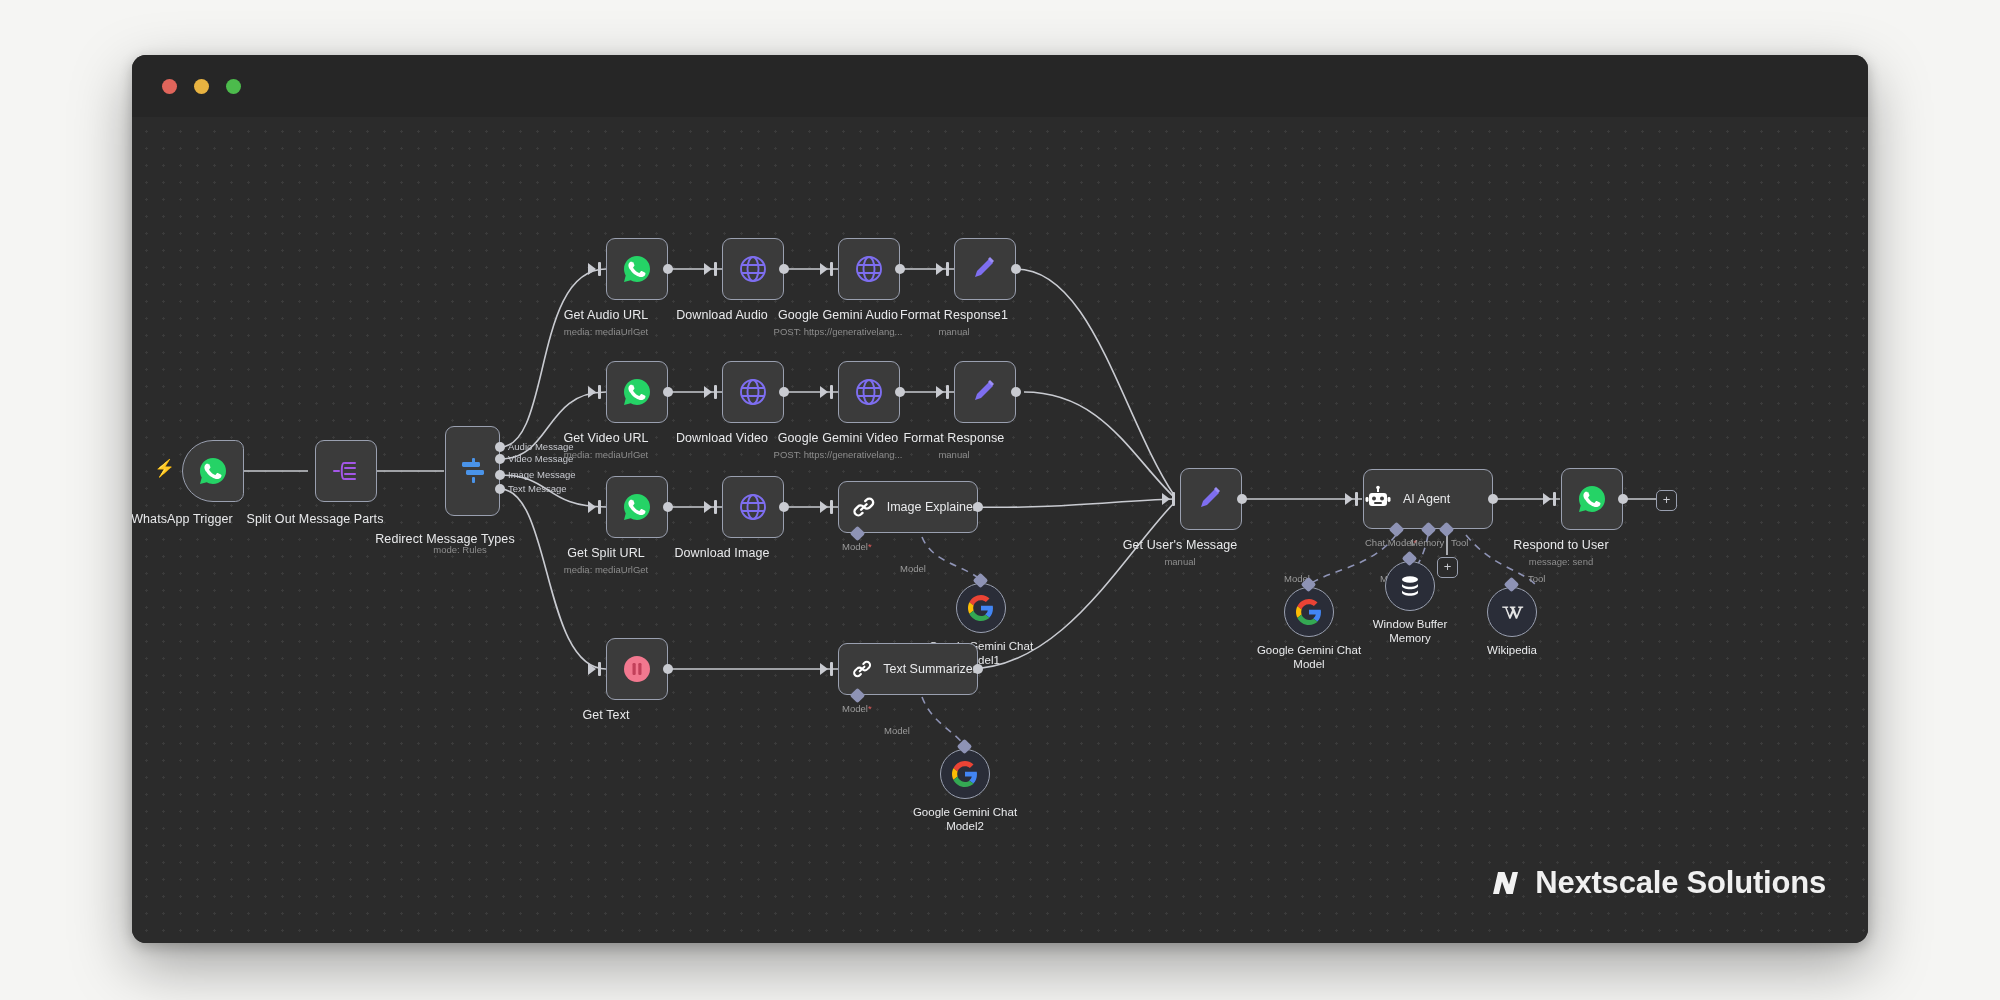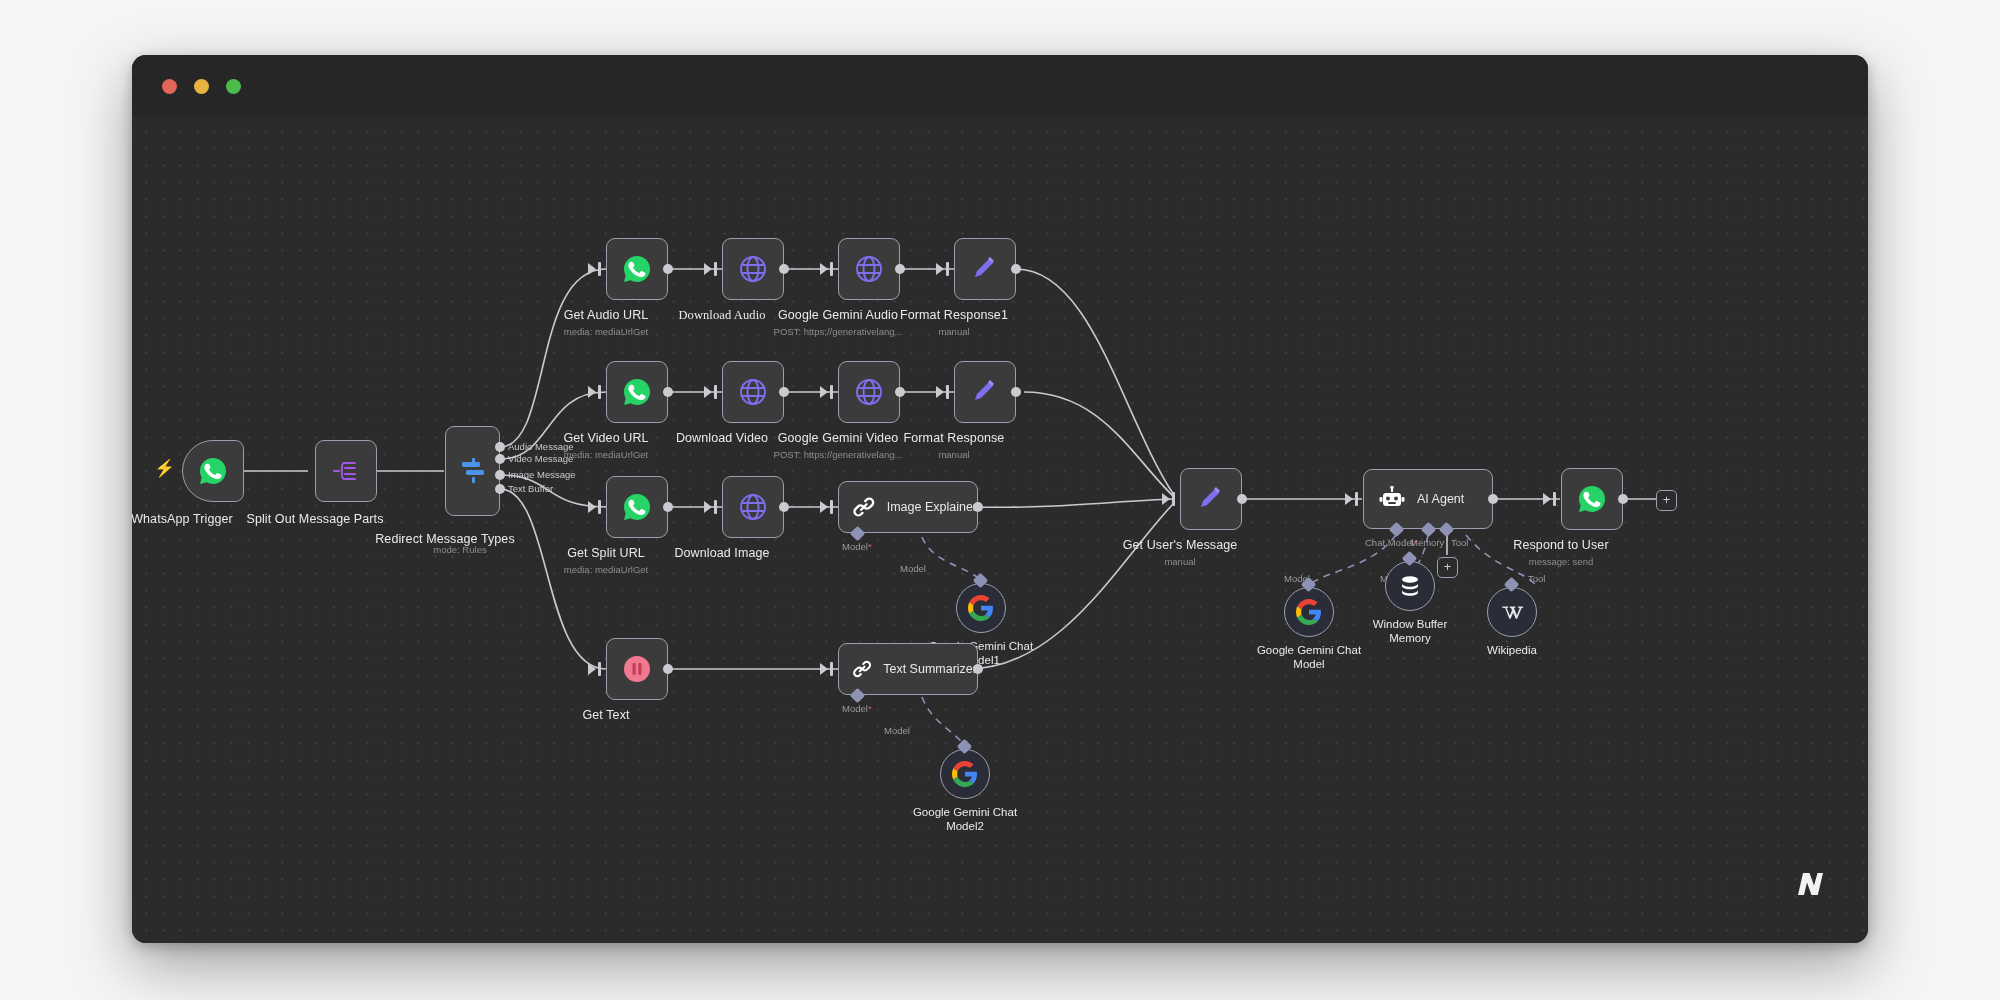--- a/index.html
+++ b/index.html
@@ -49,21 +49,21 @@
   .node.trigger .nbox{
     width:62px;height:62px;
     border-top-left-radius:32px;border-bottom-left-radius:32px;
     border-top-right-radius:9px;border-bottom-right-radius:9px;
   }
   .node.wide .nbox{
     width:140px;height:52px;justify-content:flex-start;padding-left:13px;gap:11px;
   }
   .node.tall .nbox{width:55px;height:90px;}
   .node.agent .nbox{
-    width:130px;height:60px;justify-content:flex-start;padding-left:14px;gap:11px;
+    width:130px;height:60px;justify-content:flex-start;gap:11px;
   }
   .nlabel{
     position:absolute;left:50%;transform:translateX(-50%);
     white-space:nowrap;color:#e9eaec;font-size:12.5px;letter-spacing:.1px;
     text-align:center;
   }
   .nsub{
     position:absolute;left:50%;transform:translateX(-50%);
     white-space:nowrap;color:#8d8d8d;font-size:9.5px;text-align:center;
   }
@@ -219,21 +219,21 @@
         </div>
         <div class="nlabel" style="top:100px;margin-top:6px;">Redirect Message Types</div>
         <div class="nsub" style="top:118px;margin-left:15px;">mode: Rules</div>
         <div class="dot" style="left:50px;top:16px;"></div>
         <div class="dot" style="left:50px;top:28px;"></div>
         <div class="dot" style="left:50px;top:44px;"></div>
         <div class="dot" style="left:50px;top:58px;"></div>
         <div class="outlabel" style="left:63px;top:15px;">Audio Message</div>
         <div class="outlabel" style="left:63px;top:27px;text-align:center;">Video Message</div>
         <div class="outlabel" style="left:63px;top:43px;">Image Message</div>
-        <div class="outlabel" style="left:63px;top:57px;">Text Buffer</div>
+        <div class="outlabel" style="left:63px;top:57px;">Text Message</div>
       </div>
 
       <div class="node sq" style="left:474px;top:121px;">
         <div class="arrbar" style="left:-8px;top:24px;"></div>
         <div class="arrow" style="left:-18px;top:25px;"></div>
         <div class="nbox">
           <svg class="ico" width="32" height="32" viewBox="0 0 32 32">
             <path d="M16 3C8.8 3 3 8.8 3 16c0 2.3.6 4.5 1.7 6.4L3 29l6.8-1.7c1.8 1 3.9 1.6 6.2 1.6 7.2 0 13-5.8 13-13S23.2 3 16 3z" fill="#25D366"></path>
             <path d="M11.6 9.4c-.3-.7-.6-.7-.9-.7h-.8c-.3 0-.7.1-1.1.5-.4.4-1.4 1.4-1.4 3.3s1.5 3.9 1.7 4.1c.2.3 2.9 4.6 7.1 6.3 3.5 1.4 4.2 1.1 5 1 .8-.1 2.5-1 2.9-2 .4-1 .4-1.8.3-2-.1-.2-.4-.3-.8-.5-.4-.2-2.5-1.2-2.8-1.4-.4-.1-.6-.2-.9.2-.3.4-1 1.3-1.2 1.5-.2.3-.4.3-.8.1-.4-.2-1.8-.7-3.4-2.1-1.2-1.1-2.1-2.5-2.3-2.9-.2-.4 0-.6.2-.8.2-.2.4-.4.6-.7.2-.2.3-.4.4-.7.1-.3.1-.5 0-.7-.1-.2-.9-2.3-1.2-3z" fill="#fff"></path>
           </svg>
@@ -249,21 +249,21 @@
         <div class="nbox">
           <svg class="ico" width="32" height="32" viewBox="0 0 32 32">
             <g stroke="#7e6ef0" stroke-width="1.9" fill="none">
               <circle cx="16" cy="16" r="12"></circle>
               <ellipse cx="16" cy="16" rx="5.5" ry="12"></ellipse>
               <path d="M4.5 12h23M4.5 20h23"></path>
             </g>
           </svg>
         </div>
         <div class="dot" style="left:57px;top:26px;"></div>
-        <div class="nlabel" style="top:70px;font-family:Liberation Serif, serif;">Download Audio</div>
+        <div class="nlabel" style="top:70px;">Download Audio</div>
       </div>
 
       <div class="node sq" style="left:706px;top:121px;">
         <div class="arrbar" style="left:-8px;top:24px;"></div>
         <div class="arrow" style="left:-18px;top:25px;"></div>
         <div class="nbox">
           <svg class="ico" width="32" height="32" viewBox="0 0 32 32">
             <g stroke="#7e6ef0" stroke-width="1.9" fill="none">
               <circle cx="16" cy="16" r="12"></circle>
               <ellipse cx="16" cy="16" rx="5.5" ry="12"></ellipse>
@@ -577,17 +577,18 @@
         <div class="nlabel" style="top:70px;">Respond to User</div>
         <div class="nsub" style="top:88px;">message: send</div>
       </div>
 
       <div class="plusbtn" style="left:1524px;top:373px;">+</div>
 
       <div class="brand">
         <svg class="ico" width="34" height="34" viewBox="0 0 34 34">
           <path d="M6 28L11 6h6.5l4.5 12.5L25.5 6H31l-5.2 22h-6.3L15 15.5 12 28z" fill="#f2f2f2"></path>
         </svg>
+        <span class="brandtext">Nextscale Solutions</span>
       </div>
 
     </div>
   </div>
 </div>
 
 </body></html>

